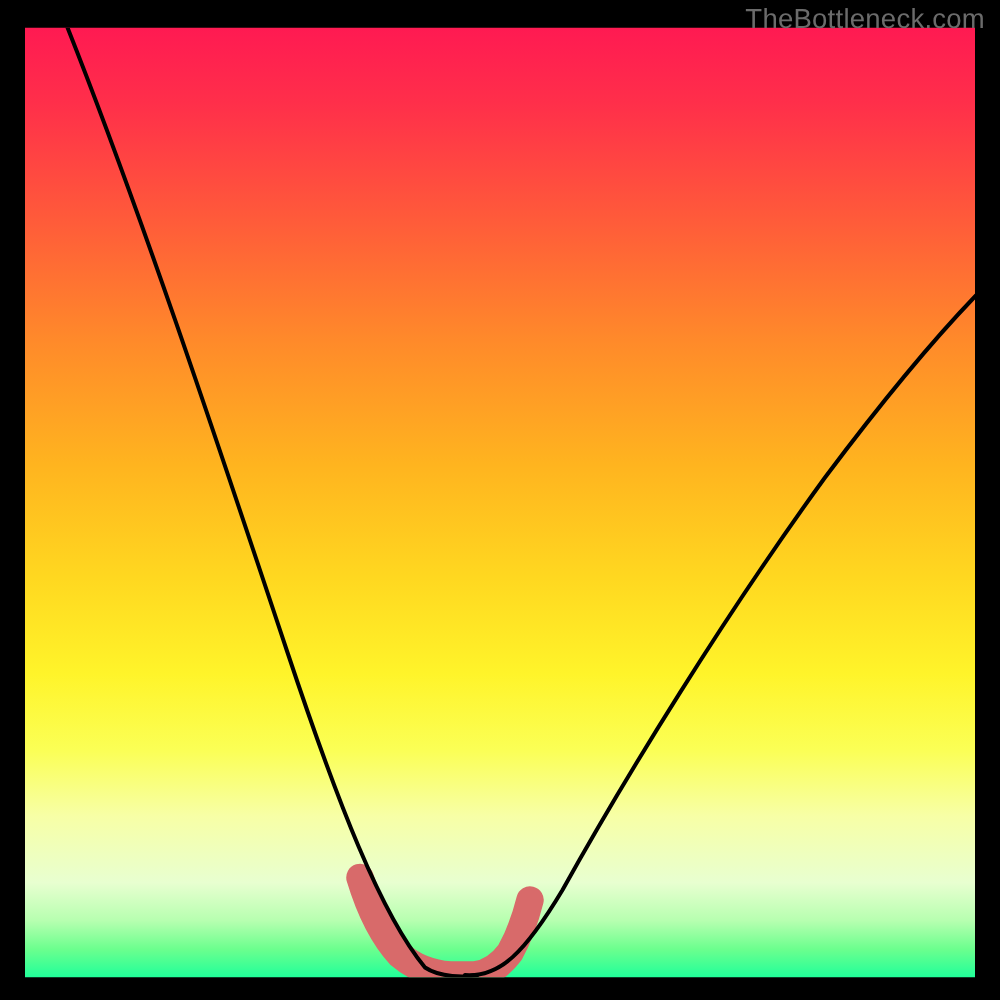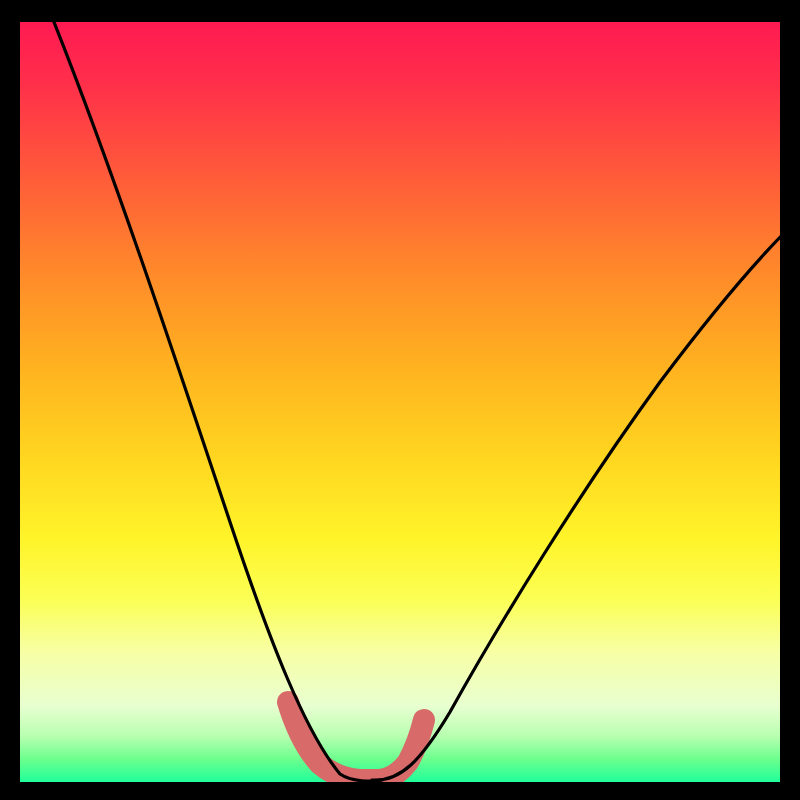--- a/index.html
+++ b/index.html
@@ -60,20 +60,21 @@
     inset: 0;
     width: 100%;
     height: 100%;
   }
 </style>
 </head>
 <body>
 
 <div class="frame">
 
+  <div class="watermark">TheBottleneck.com</div>
 
   <div class="plot-area">
     <div class="gradient"></div>
 
     <svg class="curves" viewBox="0 0 760 760" preserveAspectRatio="none">
 
       <path d="M 268 680
                Q 280 720 300 742
                Q 316 756 340 758
                L 360 758

